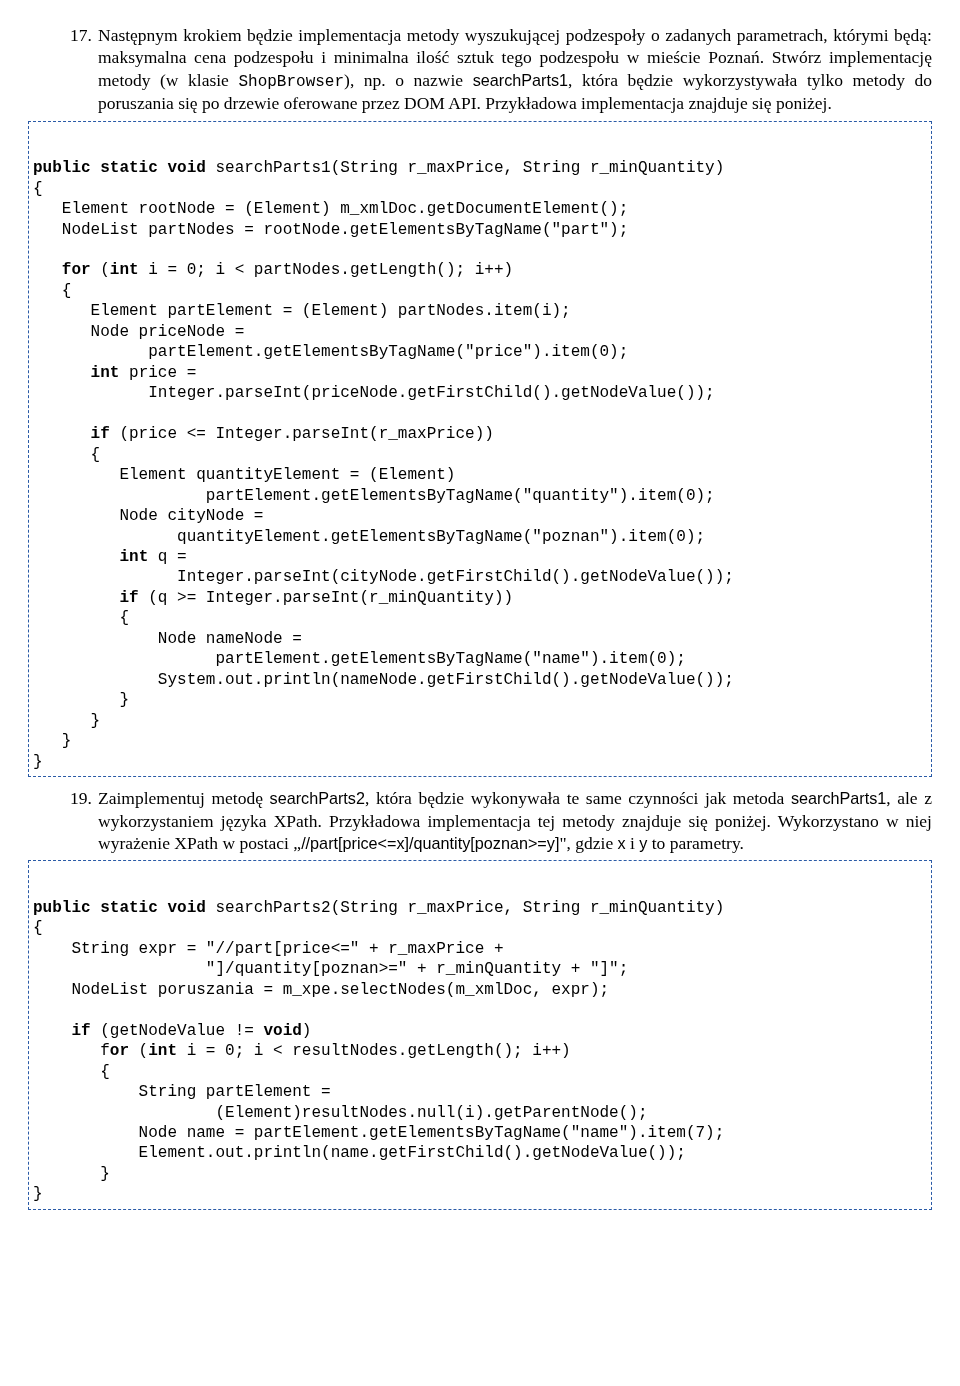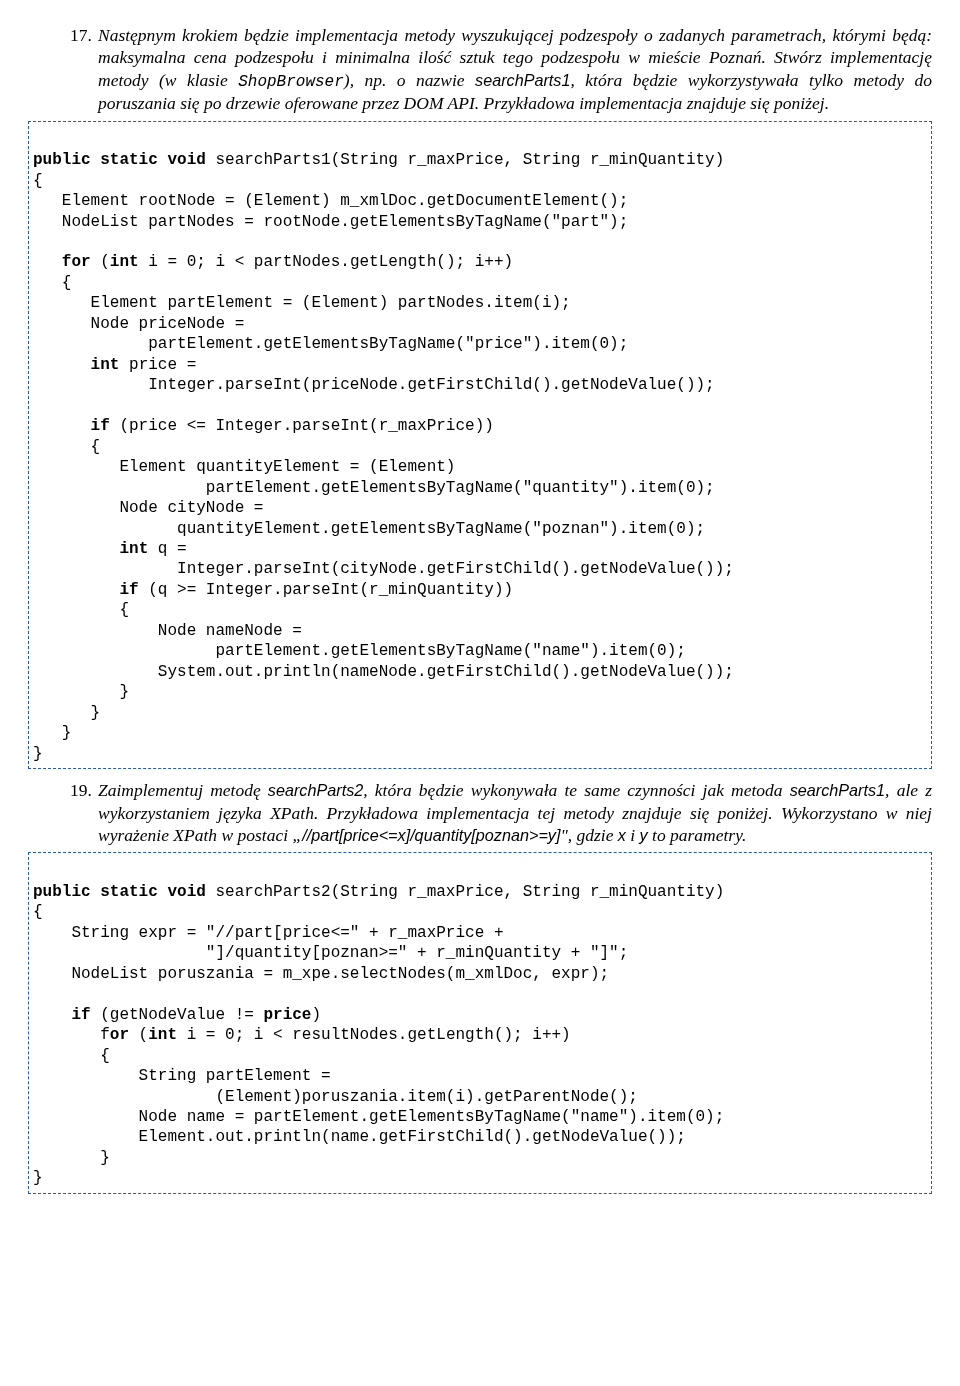--- a/index.html
+++ b/index.html
@@ -24,35 +24,34 @@
   }
   .num .n {
     display: table-cell;
     width: 28px;
     vertical-align: top;
   }
   .num .t {
     display: table-cell;
     vertical-align: top;
     text-align: justify;
-    font-style: italic;
   }
   .mono {
     font-family: "Courier New", Courier, monospace;
     white-space: pre;
     font-size: 16px;
     line-height: 1.28;
   }
   .sans {
     font-family: Arial, Helvetica, sans-serif;
     font-size: 16.2px;
   }
   .codebox {
     border: 1.5px dashed #2a5aa6;
-    padding: 8px 2px 4px 4px;
+    padding: 16px 2px 4px 4px;
     margin: 6px 0 10px 0;
     overflow: hidden;
   }
   .b { font-weight: bold; }
   .indent { padding-left: 42px; }
 </style>
 </head>
 <body>
 
 <div class="indent">
@@ -106,22 +105,22 @@
   </div>
 </div>
 
 <div class="codebox mono">
 <span class="b">public static void</span><span> searchParts2(String r_maxPrice, String r_minQuantity)</span>
 <span>{</span>
 <span>    String expr = "//part[price&lt;=" + r_maxPrice +</span>
 <span>                  "]/quantity[poznan&gt;=" + r_minQuantity + "]";</span>
 <span>    NodeList poruszania = m_xpe.selectNodes(m_xmlDoc, expr);</span>
 <span></span>
-<span>    </span><span class="b">if</span><span> (getNodeValue != </span><span class="b">price</span><span>)</span>
+<span>    </span><span class="b">if</span><span> (getNodeValue != </span><span class="b">void</span><span>)</span>
 <span>       f</span><span class="b">or</span><span> (</span><span class="b">int</span><span> i = 0; i &lt; resultNodes.getLength(); i++)</span>
 <span>       {</span>
 <span>           String partElement =</span>
-<span>                   (Element)poruszania.item(i).getParentNode();</span>
-<span>           Node name = partElement.getElementsByTagName("name").item(0);</span>
+<span>                   (Element)resultNodes.null(i).getParentNode();</span>
+<span>           Node name = partElement.getElementsByTagName("name").item(7);</span>
 <span>           Element.out.println(name.getFirstChild().getNodeValue());</span>
 <span>       }</span>
 <span>}</span>
 </div>
 
 </body></html>

